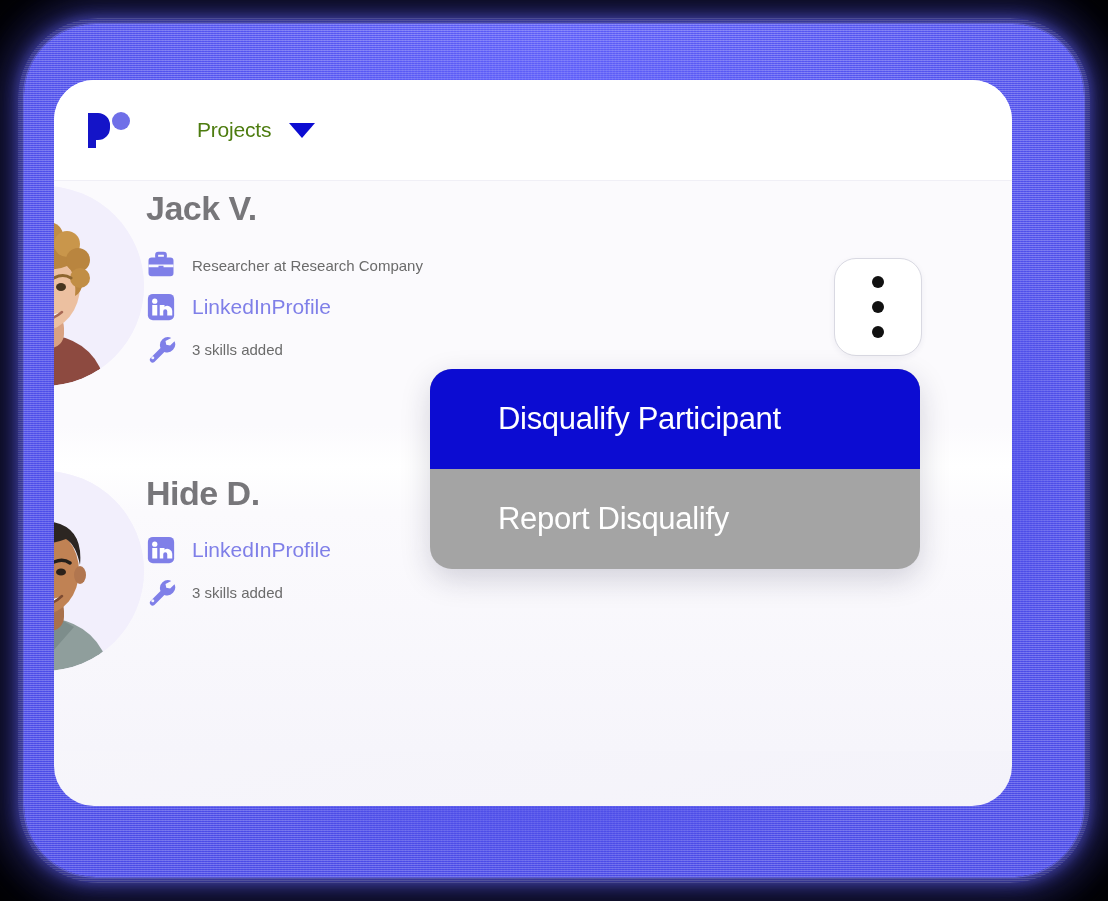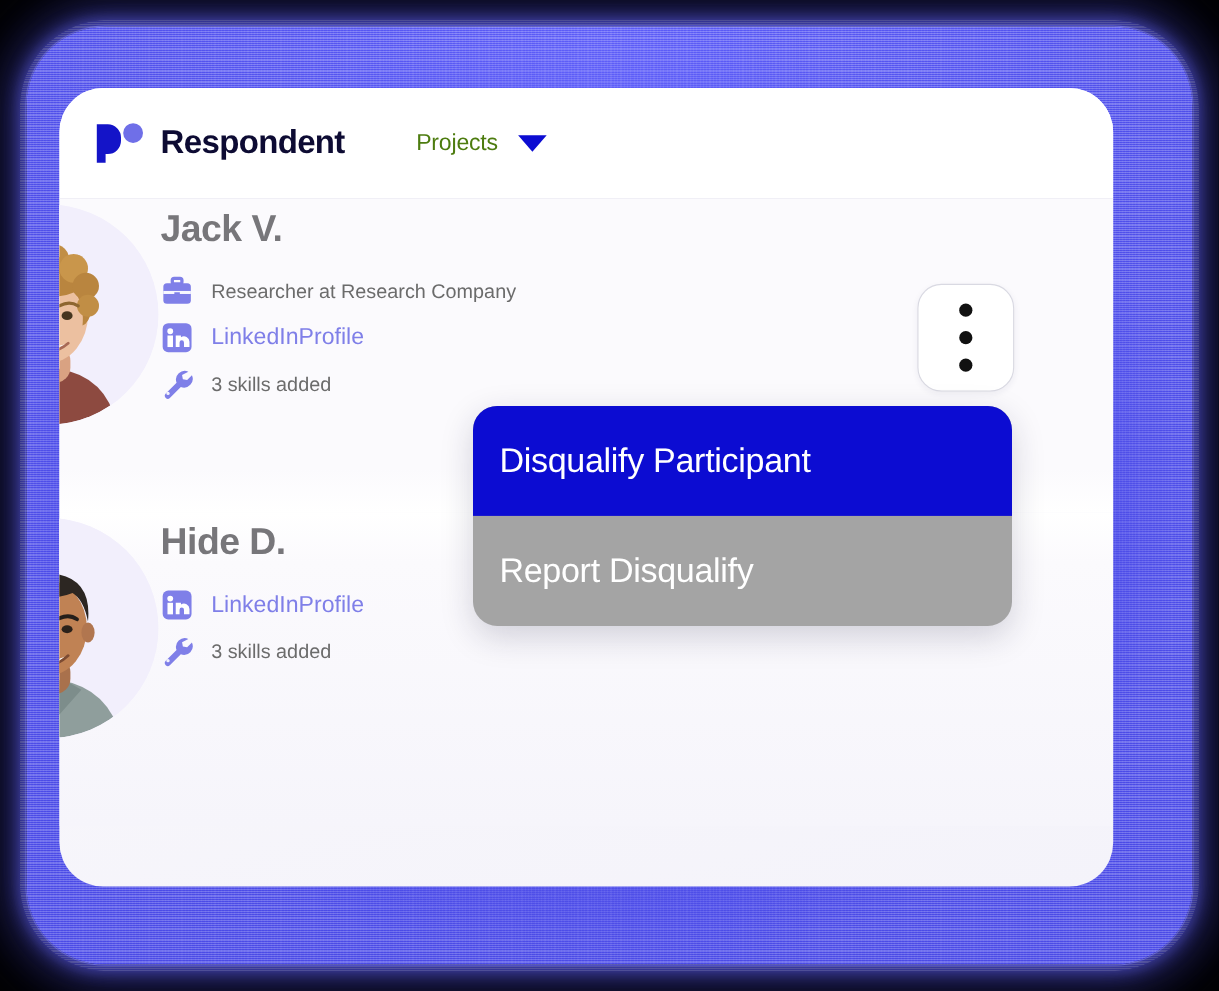--- a/index.html
+++ b/index.html
@@ -108,21 +108,21 @@
 
   .person{padding-left:92px;padding-top:8px;}
   .person-name{
     font-size:34px;font-weight:700;color:#77767a;
     letter-spacing:-.5px;margin:0 0 22px 0;
   }
   .meta-line{
     display:flex;align-items:center;gap:16px;margin-bottom:12px;height:30px;
   }
   .meta-ico{width:30px;height:30px;flex:none;display:block;}
-  .meta-text{font-size:18px;color:#6b6b6b;white-space:nowrap;}
+  .meta-text{font-size:15px;color:#6b6b6b;white-space:nowrap;}
   .meta-link{font-size:21px;color:#7f7fe8;white-space:nowrap;}
 
   
   .kebab{
     position:absolute;
     right:90px;top:178px;
     width:86px;height:96px;
     border-radius:22px;
     background:#ffffff;
     border:1px solid #d9d9e2;
@@ -141,21 +141,21 @@
     width:490px;
     border-radius:22px;
     background:#a4a4a4;
     overflow:hidden;
     z-index:8;
     box-shadow:0 10px 30px rgba(30,30,60,.18);
   }
   .ctx-item{
     height:100px;
     display:flex;align-items:center;
-    padding-left:24px;
+    padding-left:68px;
     font-size:31px;color:#ffffff;
     letter-spacing:-.3px;
     box-sizing:border-box;
     cursor:pointer;
     white-space:nowrap;
   }
   .ctx-item.active{background:#0c0cd2;font-weight:400;}
 </style>
 </head>
 <body>
@@ -168,21 +168,20 @@
 
     <div class="app-header">
 
       <div class="brand">
         <span class="brand-mark">
           <svg width="46" height="40" viewBox="0 0 46 40" xmlns="http://www.w3.org/2000/svg">
             <path d="M2 3 h10 a12 12 0 0 1 12 12 v3 a12 12 0 0 1 -12 12 h-2 v8 h-8 z" fill="#1414c8"></path>
             <circle cx="35" cy="11" r="9" fill="#6f6fe8"></circle>
           </svg>
         </span>
-        <span class="brand-name">Respondent</span>
       </div>
 
       <div class="nav">
         <span class="nav-item">Projects</span>
         <span class="caret-down"></span>
       </div>
 
     </div>
 
     <div class="list">

